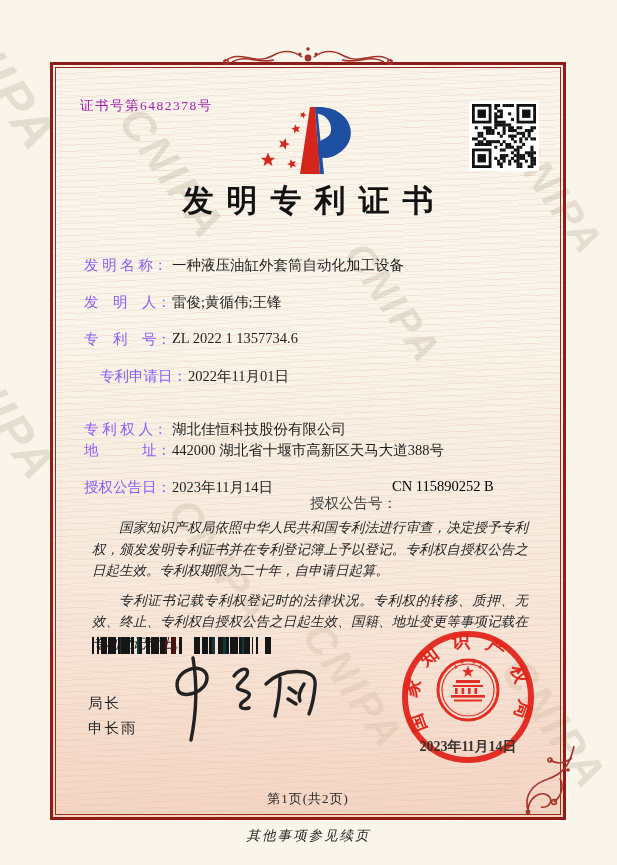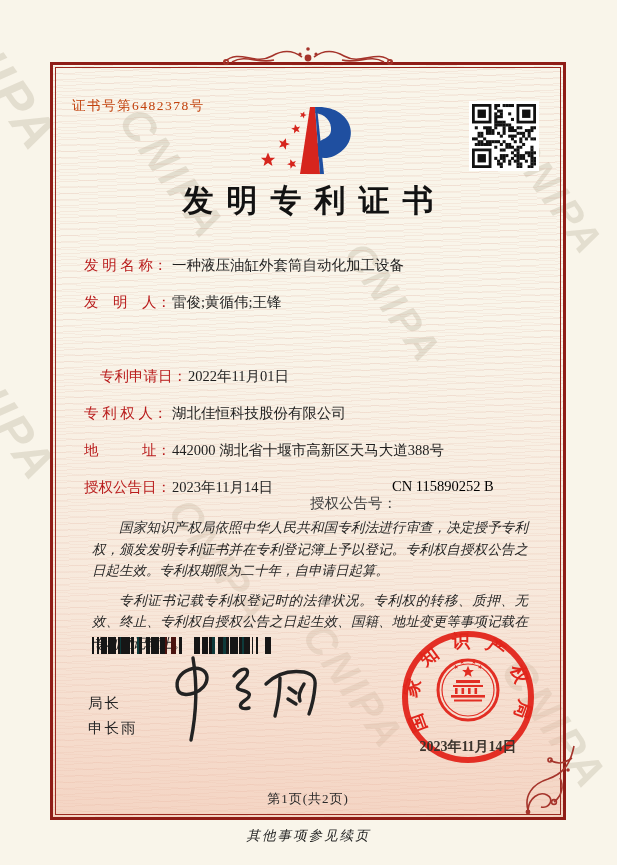--- a/index.html
+++ b/index.html
@@ -22,30 +22,30 @@
     background:
       linear-gradient(to bottom, rgba(247,230,220,0) 34%, rgba(243,204,186,0.30) 70%, rgba(240,186,164,0.55) 100%),
       repeating-linear-gradient(-3deg, rgba(213,150,130,0.14) 0 1px, rgba(0,0,0,0) 1px 6px),
       repeating-linear-gradient(3deg, rgba(213,150,130,0.10) 0 1px, rgba(0,0,0,0) 1px 7px);
   }
   .frame::after{content:"";position:absolute;inset:2px;border:1px solid #9b2a20;pointer-events:none;}
   
   .ornament-top{position:absolute;z-index:3;left:218px;top:42px;}
   .ornament-corner{position:absolute;z-index:3;left:516px;top:744px;}
   
-  .cert-no{position:absolute;z-index:2;left:72px;top:97px;font-size:13.5px;letter-spacing:1.5px;color:#c2410c;}
+  .cert-no{position:absolute;z-index:2;left:80px;top:97px;font-size:13.5px;letter-spacing:1.5px;color:#a21caf;}
   .logo{position:absolute;z-index:2;left:246px;top:102px;}
   .qr{position:absolute;z-index:2;left:469px;top:101px;width:64px;height:64px;background:#fff;padding:3px;}
   .title{
     position:absolute;z-index:2;left:50px;top:180px;width:516px;text-align:center;
     font-size:31px;font-weight:bold;letter-spacing:13px;text-indent:13px;color:#121212;
   }
   
   .field-row{position:absolute;z-index:2;left:84px;width:460px;height:22px;font-size:14.5px;}
-  .flabel{position:absolute;left:0;top:0;color:#b91c1c;white-space:pre;}
+  .flabel{position:absolute;left:0;top:0;color:#8b5cf6;white-space:pre;}
   .fvalue{position:absolute;left:88px;top:0;color:#1f1f1f;white-space:pre;}
   .flabel2{position:absolute;left:226px;top:16px;color:#404040;white-space:pre;}
   .fvalue2{position:absolute;left:308px;top:0;color:#000000;white-space:pre;}
   
   .body-text{position:absolute;z-index:2;left:84px;top:509px;width:452px;
     font-size:13.5px;line-height:21.5px;font-style:italic;color:#262626;text-align:justify;}
   .body-text p{margin:8px;text-indent:2em;}
   
   .barcode{position:absolute;z-index:2;left:88px;top:637px;}
   .signer{position:absolute;z-index:2;left:88px;top:691px;
@@ -290,25 +290,29 @@
   <div class="title">发明专利证书</div>
 
   <div class="field-row" style="top:256px;">
     <span class="flabel">发 明 名 称：</span>
     <span class="fvalue">一种液压油缸外套筒自动化加工设备</span>
   </div>
   <div class="field-row" style="top:293px;">
     <span class="flabel">发　明　人：</span>
     <span class="fvalue">雷俊;黄循伟;王锋</span>
   </div>
+  <div class="field-row" style="top:330px;">
+    <span class="flabel">专　利　号：</span>
+    <span class="fvalue">ZL 2022 1 1357734.6</span>
+  </div>
   <div class="field-row" style="top:367px;margin-left:16px;">
     <span class="flabel">专利申请日：</span>
     <span class="fvalue">2022年11月01日</span>
   </div>
-  <div class="field-row" style="top:404px;">
+  <div class="field-row" style="top:420px;">
     <span class="flabel">专 利 权 人：</span>
     <span class="fvalue">湖北佳恒科技股份有限公司</span>
   </div>
   <div class="field-row" style="top:441px;">
     <span class="flabel">地　　　址：</span>
     <span class="fvalue">442000 湖北省十堰市高新区天马大道388号</span>
   </div>
   <div class="field-row" style="top:478px;">
     <span class="flabel">授权公告日：</span>
     <span class="fvalue">2023年11月14日</span>

